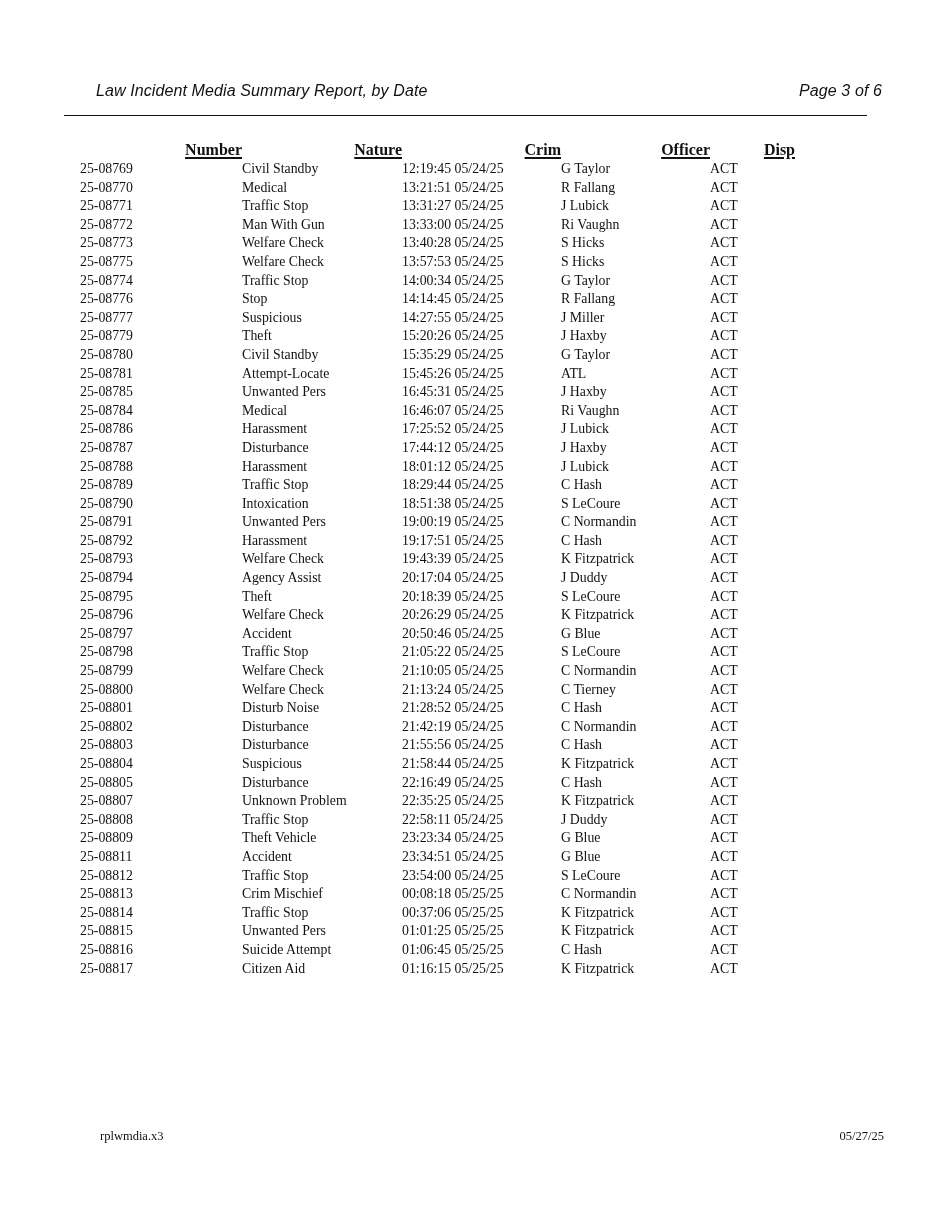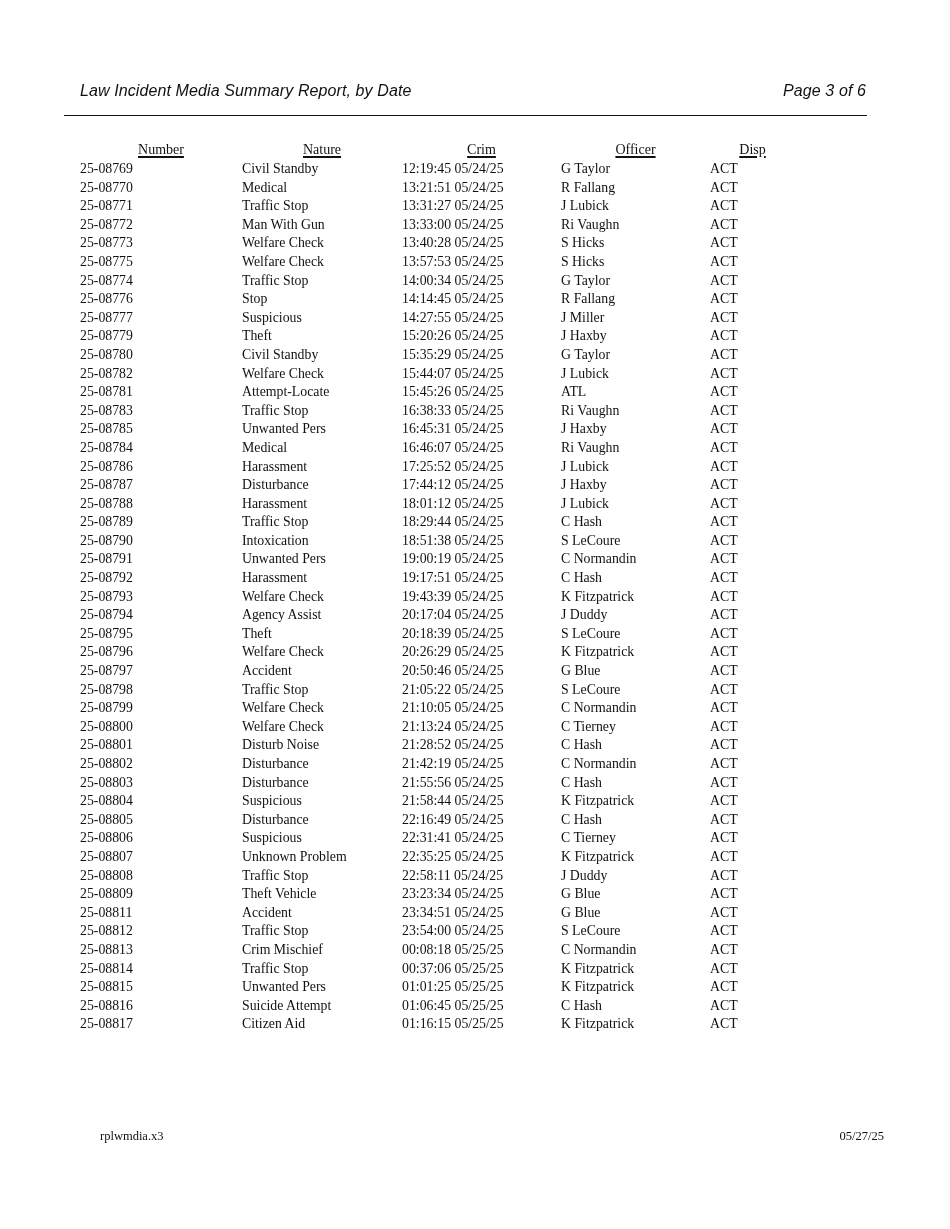--- a/index.html
+++ b/index.html
@@ -11,21 +11,21 @@
     position: relative;
     width: 950px;
     height: 1229px;
     background: #ffffff;
     color: #111111;
     font-family: "Liberation Serif", serif;
     overflow: hidden;
   }
   .report-header {
     position: absolute;
-    left: 80px;
+    left: 96px;
     top: 82px;
     width: 786px;
     display: flex;
     justify-content: space-between;
     align-items: baseline;
     font-family: "Liberation Sans", sans-serif;
     font-style: italic;
     font-size: 16px;
     font-weight: 400;
     color: #111111;
@@ -49,23 +49,23 @@
     border-collapse: collapse;
     table-layout: fixed;
     font-size: 13.8px;
   }
   table.incident-table col.c-number  { width: 162px; }
   table.incident-table col.c-nature  { width: 160px; }
   table.incident-table col.c-date    { width: 159px; }
   table.incident-table col.c-officer { width: 149px; }
   table.incident-table col.c-disp    { width: 85px; }
   table.incident-table th {
-    text-align: center;
-    font-weight: normal;
-    font-size: 14px;
+    text-align: right;
+    font-weight: bold;
+    font-size: 16px;
     text-decoration: underline;
     text-decoration-thickness: 1.5px;
     text-underline-offset: 2px;
     padding: 0;
     height: 21px;
     line-height: 21px;
     vertical-align: bottom;
     white-space: nowrap;
   }
   table.incident-table td {
@@ -191,41 +191,27 @@
           <td>ACT</td>
         </tr>
         <tr>
           <td>25-08780</td>
           <td>Civil Standby</td>
           <td>15:35:29 05/24/25</td>
           <td>G Taylor</td>
           <td>ACT</td>
         </tr>
         <tr>
-          <td>25-08782</td>
-          <td>Welfare Check</td>
-          <td>15:44:07 05/24/25</td>
-          <td>J Lubick</td>
-          <td>ACT</td>
-        </tr>
-        <tr>
           <td>25-08781</td>
           <td>Attempt-Locate</td>
           <td>15:45:26 05/24/25</td>
           <td>ATL</td>
           <td>ACT</td>
         </tr>
         <tr>
-          <td>25-08783</td>
-          <td>Traffic Stop</td>
-          <td>16:38:33 05/24/25</td>
-          <td>Ri Vaughn</td>
-          <td>ACT</td>
-        </tr>
-        <tr>
           <td>25-08785</td>
           <td>Unwanted Pers</td>
           <td>16:45:31 05/24/25</td>
           <td>J Haxby</td>
           <td>ACT</td>
         </tr>
         <tr>
           <td>25-08784</td>
           <td>Medical</td>
           <td>16:46:07 05/24/25</td>
@@ -366,27 +352,20 @@
           <td>ACT</td>
         </tr>
         <tr>
           <td>25-08805</td>
           <td>Disturbance</td>
           <td>22:16:49 05/24/25</td>
           <td>C Hash</td>
           <td>ACT</td>
         </tr>
         <tr>
-          <td>25-08806</td>
-          <td>Suspicious</td>
-          <td>22:31:41 05/24/25</td>
-          <td>C Tierney</td>
-          <td>ACT</td>
-        </tr>
-        <tr>
           <td>25-08807</td>
           <td>Unknown Problem</td>
           <td>22:35:25 05/24/25</td>
           <td>K Fitzpatrick</td>
           <td>ACT</td>
         </tr>
         <tr>
           <td>25-08808</td>
           <td>Traffic Stop</td>
           <td>22:58:11 05/24/25</td>

